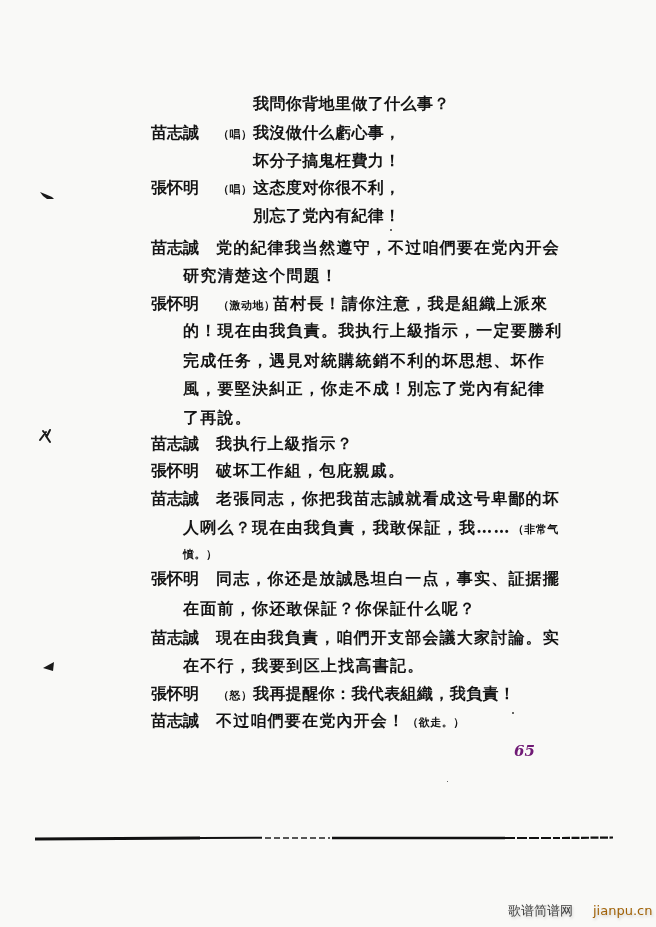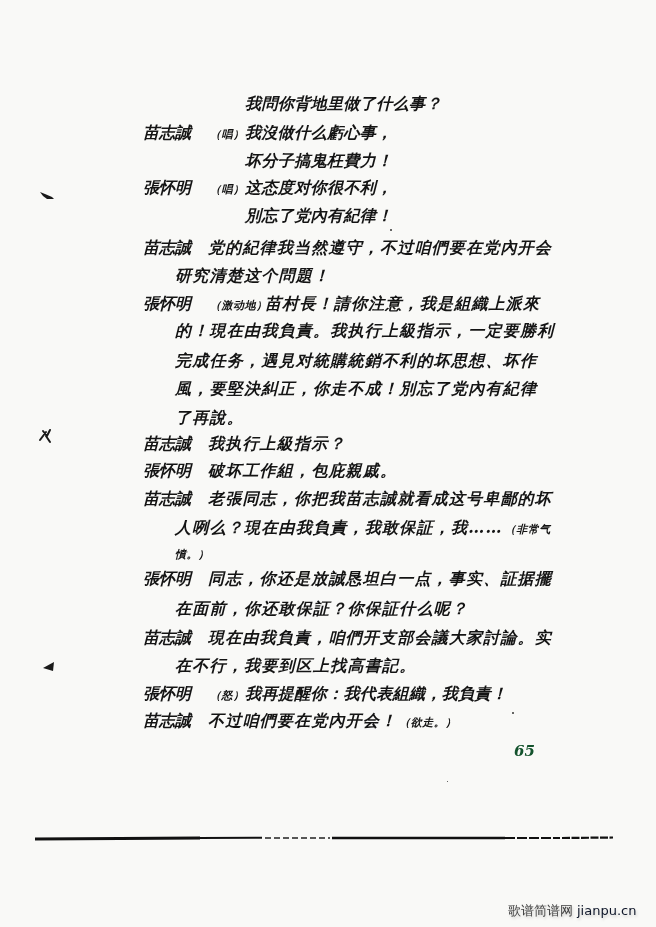--- a/index.html
+++ b/index.html
@@ -1,37 +1,37 @@
 <!DOCTYPE html>
 <html><head>
   <meta charset="utf-8">
   <style>
     html, body { margin: 0; padding: 0; }
     body { width: 656px; height: 927px; background: #f9f9f7; overflow: hidden; }
     .page { position: relative; width: 656px; height: 927px; background: #f9f9f7; color: #141414;
             font-family: "DejaVu Serif", "Liberation Serif", serif; }
-    .line { position: absolute; left: 8px; width: 632px; height: 20px; font-style: italic; }
+    .line { position: absolute; left: 16px; width: 632px; height: 20px; }
     .line > span { position: absolute; top: 0; white-space: nowrap; line-height: 20px; }
     .spk { left: 135px; font-size: 16px; font-weight: bold; letter-spacing: 0px; }
     .dir { left: 202px; font-size: 11px; font-weight: bold; letter-spacing: 0.5px; top: 2px !important; }
     .t-sung { left: 237px; font-size: 16px; font-weight: bold; letter-spacing: 0.4px; }
     .t-say { left: 200px; font-size: 16px; font-weight: bold; letter-spacing: 1.2px; }
     .t-cont { left: 167px; font-size: 16px; font-weight: bold; letter-spacing: 1.25px; }
     .t-dir8 { left: 257px; font-size: 16px; font-weight: bold; letter-spacing: 1.2px; }
     .dir-cont { left: 167px; font-size: 11px; font-weight: bold; letter-spacing: 0.5px; top: 2px !important; }
     .inline-dir { font-size: 11px; letter-spacing: 0.5px; margin-left: 2px; }
     .page-number { position: absolute; left: 514px; top: 742px; font-size: 15px; font-weight: bold;
-                   font-style: italic; color: #14532d; }
+                   font-style: italic; color: #701a75; }
     .rule { position: absolute; left: 0; top: 832px; }
     .mark { position: absolute; }
     .speck { position: absolute; width: 2px; height: 2px; background: #333; border-radius: 50%; }
     .watermark { position: absolute; left: 508px; top: 902px; font-size: 13px; white-space: nowrap;
                  text-shadow: 1px 2px 3px rgba(0,0,0,0.18); }
     .wm-cn { color: #404040; font-family: "DejaVu Sans", sans-serif; }
-    .wm-en { color: #0f172a; font-family: "DejaVu Sans", sans-serif; margin-left: 4px; }
+    .wm-en { color: #a16207; font-family: "DejaVu Sans", sans-serif; margin-left: 20px; }
   </style>
 </head>
 <body>
 
 <div class="page">
 
   <svg class="mark" style="left:38px;top:189px" width="18" height="14">
     <path d="M2 3 L7 5 L14 8 L16 10 L9 10 L5 7 Z" fill="#1a1a1a"></path>
   </svg>
   <svg class="mark" style="left:37px;top:427px" width="18" height="18">

